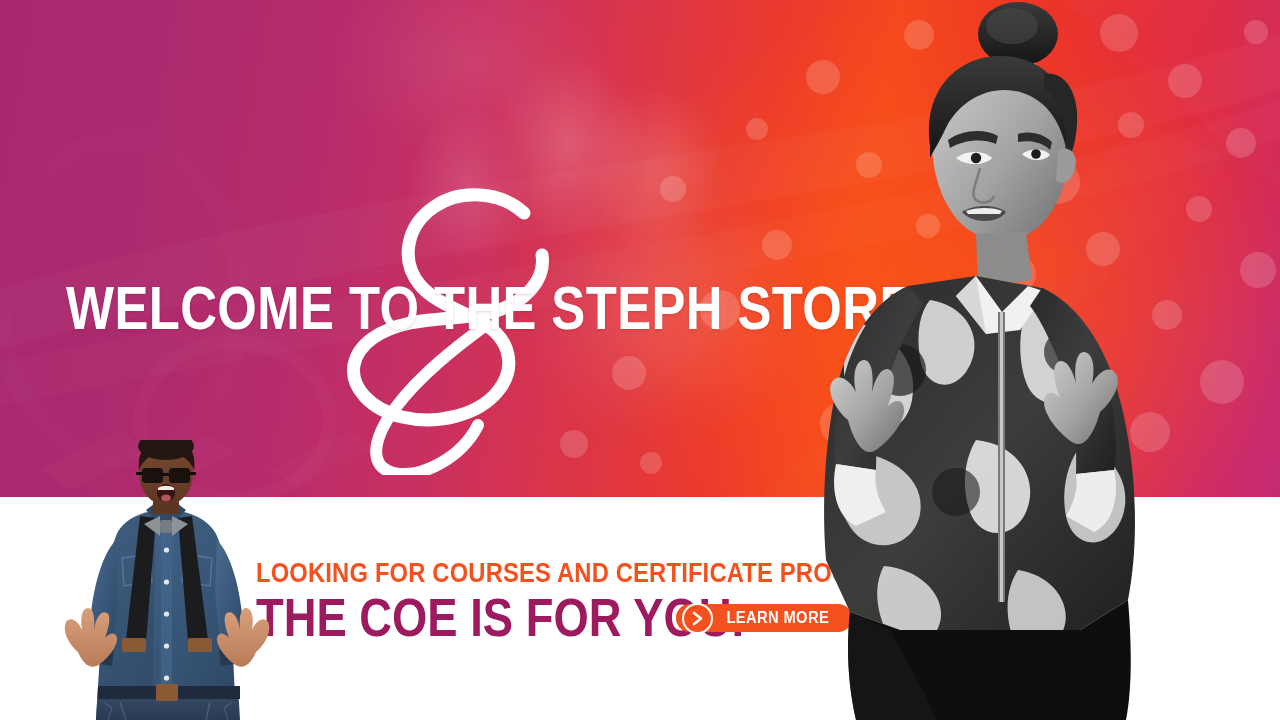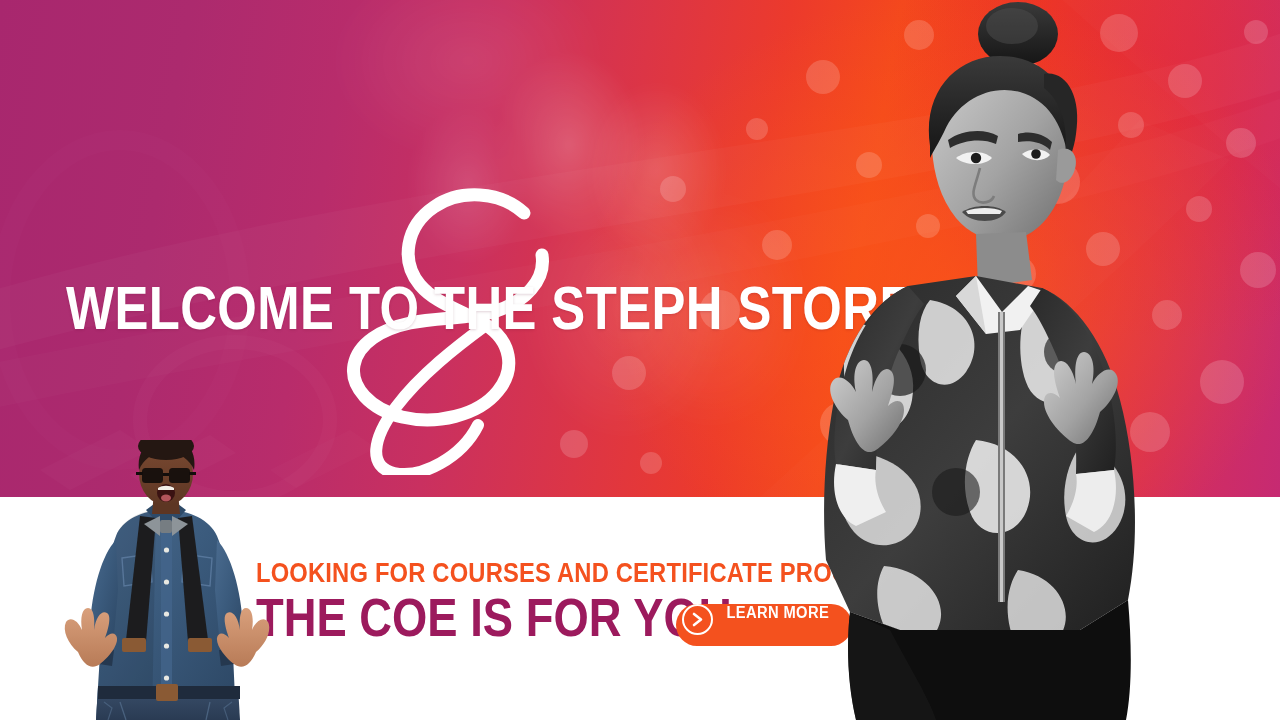--- a/index.html
+++ b/index.html
@@ -84,22 +84,22 @@
     color:#f4511e; transform:scaleX(.88); transform-origin:left center; white-space:nowrap;
   }
   .punch {
     font-family:"Liberation Sans Narrow","Liberation Sans", sans-serif;
     font-weight:700; font-size:54px; line-height:1; margin-top:3px;
     color:#9c1a5d; transform:scaleX(.84); transform-origin:left center; white-space:nowrap;
   }
 
   .cta {
     position:absolute; left:676px; top:604px;
-    display:flex; gap:9px;
-    height:42px; padding:0 18px 0 6px;
+    display:flex; align-items:center; gap:9px;
+    height:28px; padding:0 18px 0 6px;
     background:#f4511e; border-radius:21px; border:none; cursor:pointer;
   }
   .cta-circle {
     width:31px; height:31px; border-radius:50%;
     border:2.4px solid #ffffff; display:flex; align-items:center; justify-content:center;
     flex:0 0 auto;
   }
   .cta-label {
     font-family:"Liberation Sans Narrow","Liberation Sans", sans-serif;
     font-weight:700; font-size:16px; color:#ffffff; letter-spacing:.4px;

